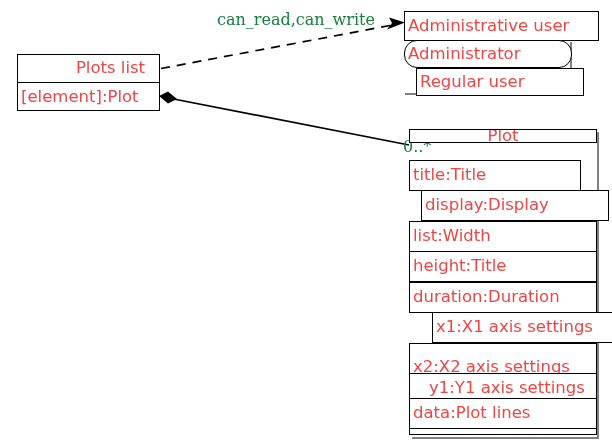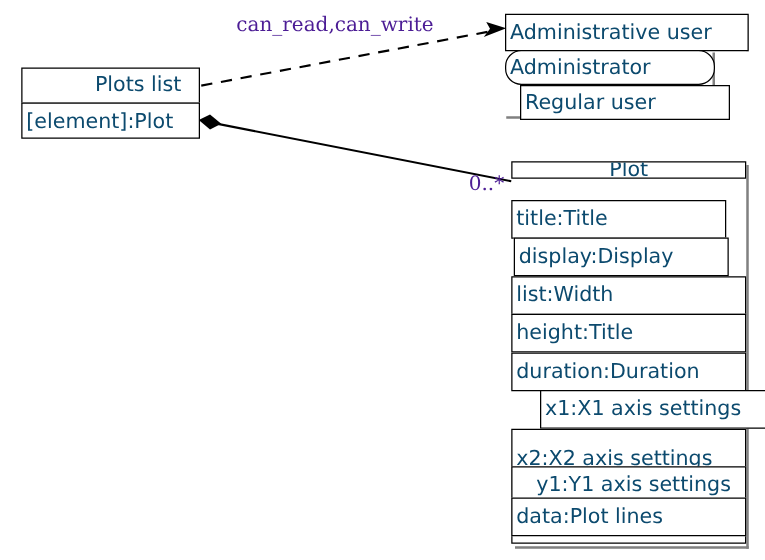--- a/index.html
+++ b/index.html
@@ -19,21 +19,21 @@
   
   .uml-box {
     position: absolute;
     box-sizing: border-box;
   }
   .uml-row {
     position: absolute;
     box-sizing: border-box;
     border: 1.6px solid #000000;
     background: #ffffff;
-    color: #0c4a6e;
+    color: #ef4444;
     font-size: 16.5px;
     line-height: 1;
     white-space: nowrap;
     display: flex;
     align-items: center;
     overflow: hidden;
   }
   .uml-row.left {
     justify-content: flex-start;
     padding-left: 3px;
@@ -59,23 +59,24 @@
     top: 0;
     width: 612px;
     height: 448px;
     pointer-events: none;
   }
 
   .edge-label {
     position: absolute;
     font-family: "DejaVu Serif", "Liberation Serif", serif;
     font-size: 16px;
-    color: #4c1d95;
+    color: #15803d;
     white-space: nowrap;
     line-height: 1;
+    margin-left: 28px;
   }
 </style>
 </head>
 <body>
 
 <div id="canvas">
 
   <svg class="edge-layer" viewBox="0 0 612 448" width="612" height="448">
 
     <line x1="161" y1="68.5" x2="398" y2="24" stroke="#000000" stroke-width="1.7" stroke-dasharray="9,7"></line>
@@ -107,21 +108,21 @@
     <div class="uml-row left" style="left:416px; top:67.8px; width:168px; height:28px;text-align:right;">Regular user</div>
   </div>
 
   <div class="uml-box">
     <div class="shadow-v" style="left:597px; top:132px; width:2px; height:307px;"></div>
     <div class="shadow-h" style="left:412px; top:437px; width:187px; height:2px;"></div>
 
     <div class="uml-row center" style="left:409px; top:129px; width:188px; height:14px;">Plot</div>
 
     <div class="uml-row left" style="left:409px; top:159.5px; width:172px; height:31px;">title:Title</div>
-    <div class="uml-row left" style="left:411px; top:190px; width:172px; height:31px;">display:Display</div>
+    <div class="uml-row left" style="left:421px; top:190px; width:188px; height:31px;">display:Display</div>
     <div class="uml-row left" style="left:409px; top:220.5px; width:188px; height:31px;">list:Width</div>
     <div class="uml-row left" style="left:409px; top:251px; width:188px; height:31px;">height:Title</div>
     <div class="uml-row left" style="left:409px; top:281.5px; width:188px; height:31px;">duration:Duration</div>
     <div class="uml-row left" style="left:432px; top:312px; width:188px; height:31px;">x1:X1 axis settings</div>
     <div class="uml-row left" style="left:409px; top:342.5px; width:188px; height:49px;">x2:X2 axis settings</div>
     <div class="uml-row left" style="left:409px; top:373px; width:188px; height:31px;padding-left:19px;">y1:Y1 axis settings</div>
     <div class="uml-row left" style="left:409px; top:403.5px; width:188px; height:31px;">y2:Y2 axis settings</div>
     <div class="uml-row left" style="left:409px; top:398px; width:188px; height:31px;">data:Plot lines</div>
   </div>
 

